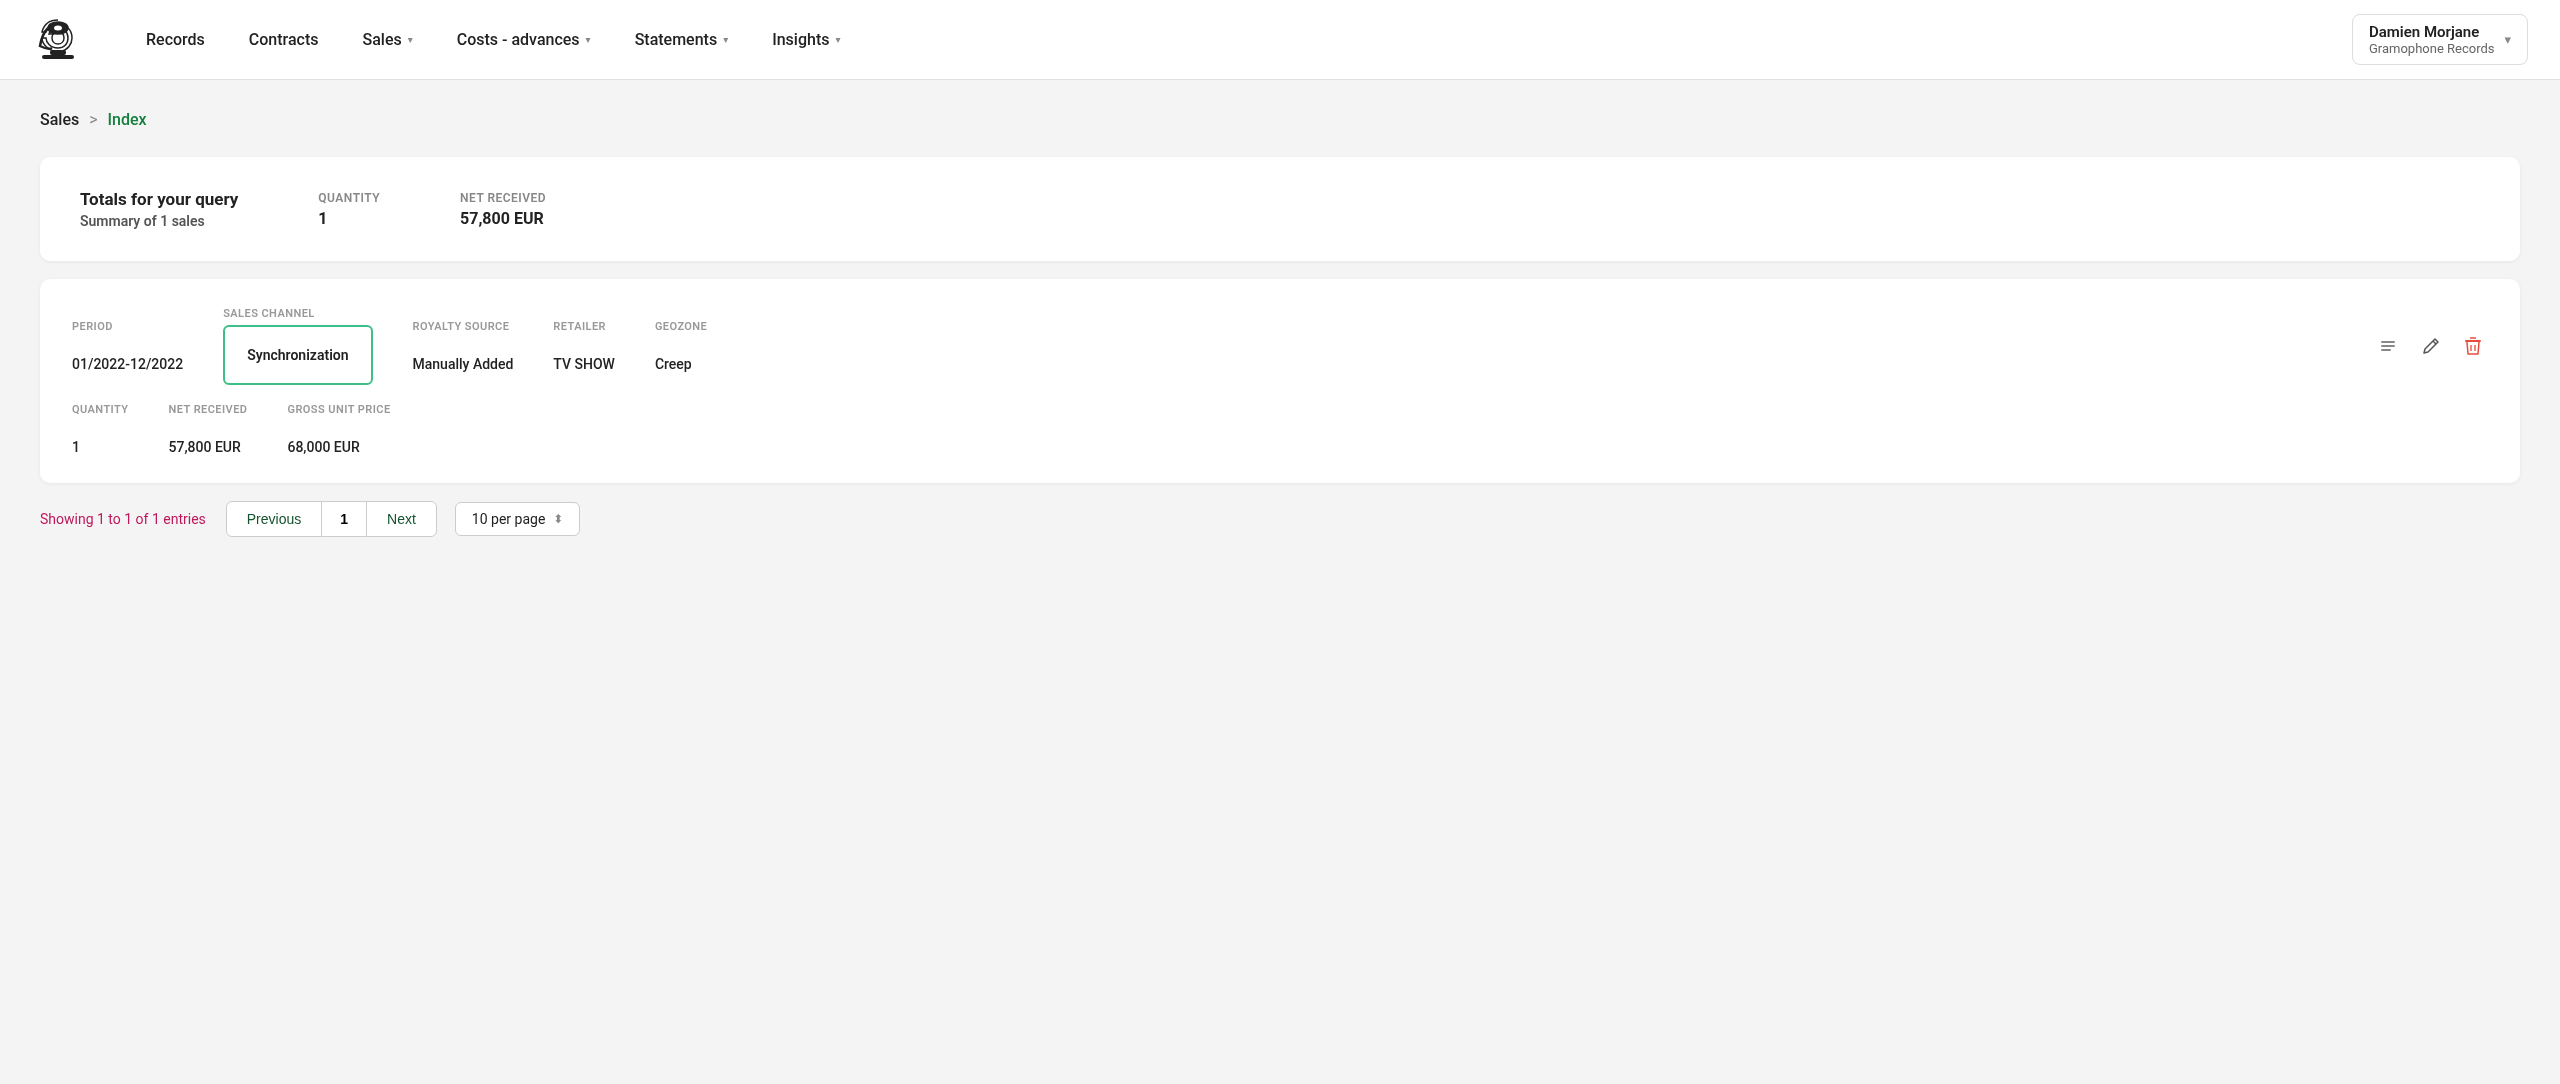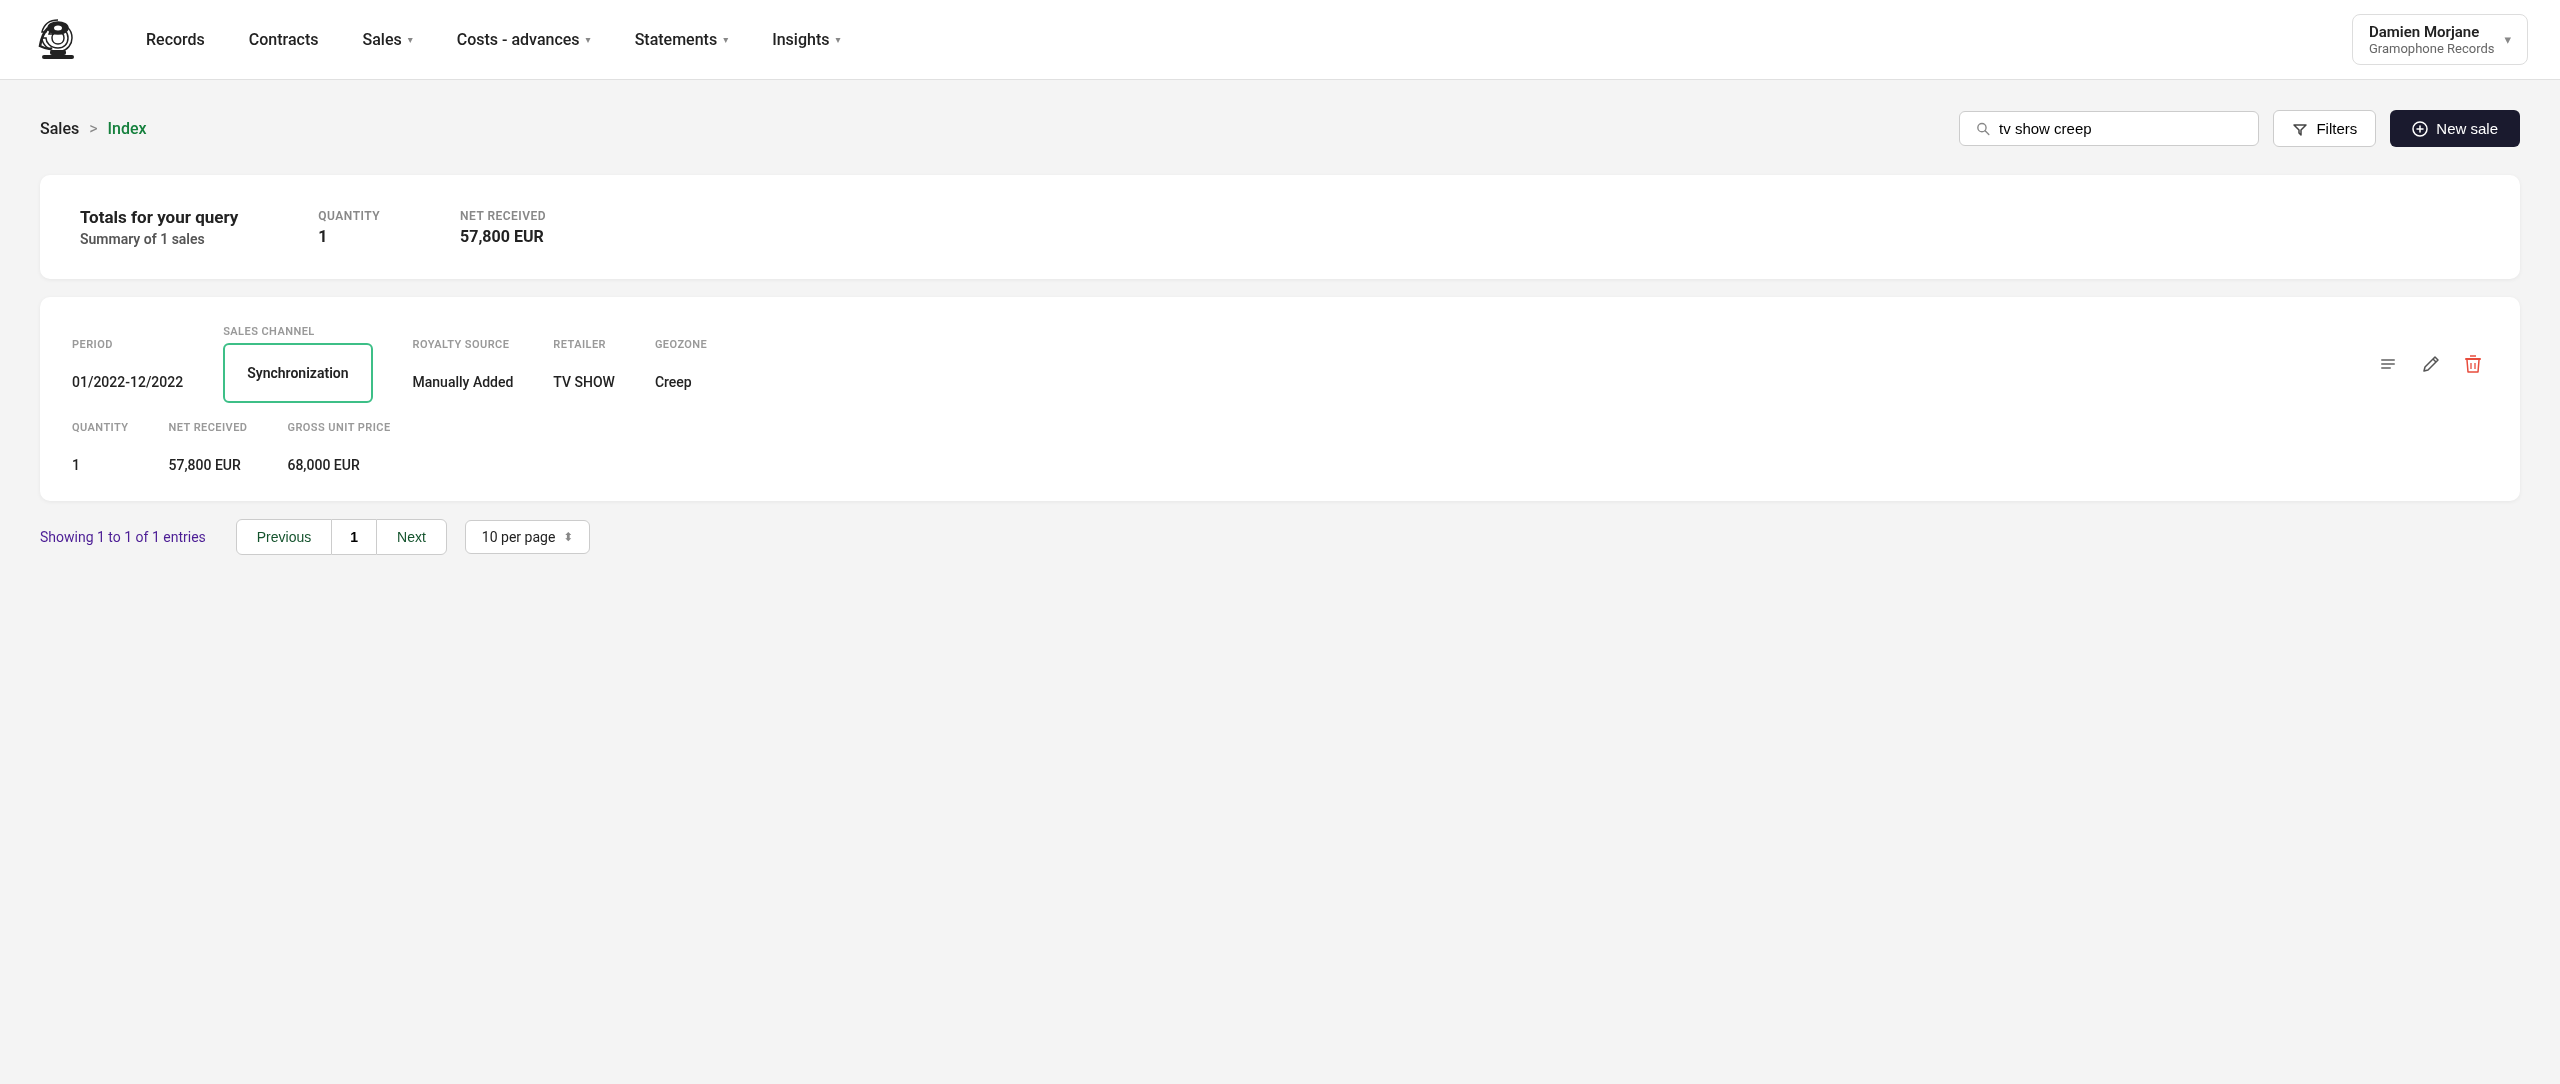--- a/index.html
+++ b/index.html
@@ -269,22 +269,22 @@
 
     
     .pagination {
       display: flex;
       align-items: center;
       gap: 0;
       margin-top: 8px;
     }
     .pagination-info {
       font-size: 14px;
-      color: #4c1d95;
-      margin-right: 30px;
+      color: #be185d;
+      margin-right: 20px;
     }
     .pagination-btn {
       border: 1.5px solid #ccc;
       background: #fff;
       padding: 9px 20px;
       font-size: 14px;
       cursor: pointer;
       color: #14532d;
       text-align: center;
     }
@@ -365,42 +365,20 @@
     <span class="user-chevron">▾</span>
   </div>
 </header>
 
 <div class="page">
 
   <div class="breadcrumb">
     <span class="breadcrumb-sales">Sales</span>
     <span class="breadcrumb-sep">&gt;</span>
     <span class="breadcrumb-index">Index</span>
-    <div class="breadcrumb-actions">
-      <div class="search-box">
-        <svg width="16" height="16" viewBox="0 0 16 16" fill="none">
-          <circle cx="6.5" cy="6.5" r="4.5" stroke="#888" stroke-width="1.5"></circle>
-          <path d="M10 10 L14 14" stroke="#888" stroke-width="1.5" stroke-linecap="round"></path>
-        </svg>
-        <input type="text" value="tv show creep" placeholder="tv show creep" style="">
-      </div>
-      <button class="filters-btn">
-        <svg width="16" height="16" viewBox="0 0 16 16" fill="none">
-          <path d="M2 4 L14 4 L9 9 L9 14 L7 12 L7 9 Z" stroke="#444" stroke-width="1.5" fill="none" stroke-linejoin="round"></path>
-        </svg>
-        <span>Filters</span>
-      </button>
-      <button class="new-sale-btn">
-        <svg width="16" height="16" viewBox="0 0 16 16" fill="none">
-          <circle cx="8" cy="8" r="7" stroke="#fff" stroke-width="1.5"></circle>
-          <path d="M8 5 L8 11 M5 8 L11 8" stroke="#fff" stroke-width="1.5" stroke-linecap="round"></path>
-        </svg>
-        <span>New sale</span>
-      </button>
-    </div>
   </div>
 
   <div class="totals-card">
     <div>
       <div class="totals-title">Totals for your query</div>
       <div class="totals-sub">Summary of 1 sales</div>
     </div>
     <div class="totals-col">
       <span class="totals-label">QUANTITY</span>
       <span class="totals-value">1</span>

